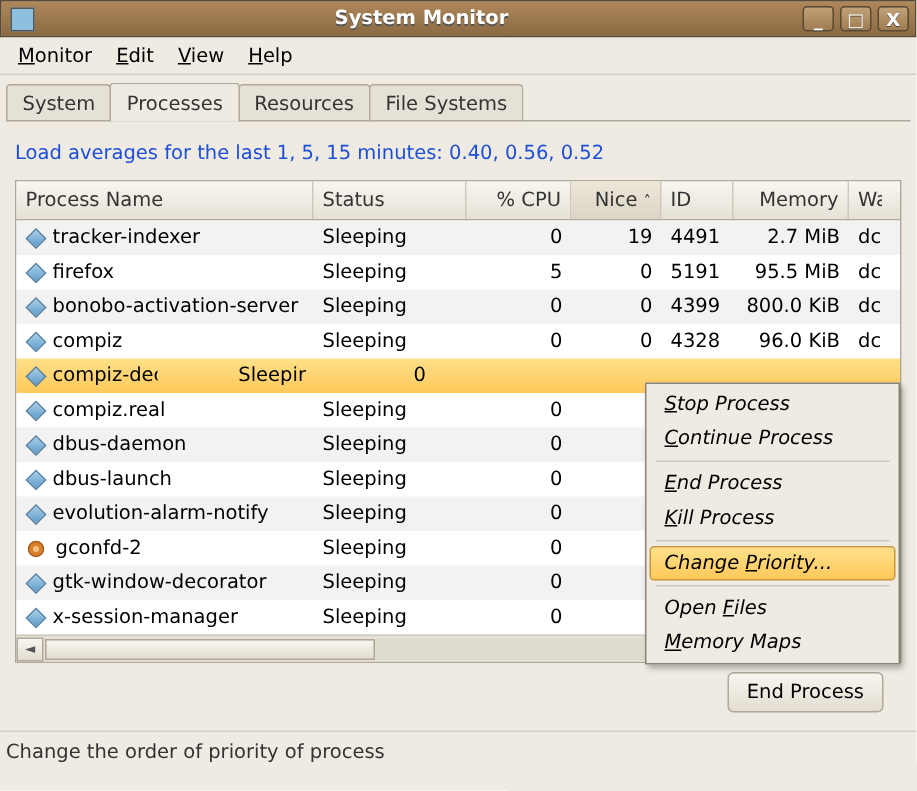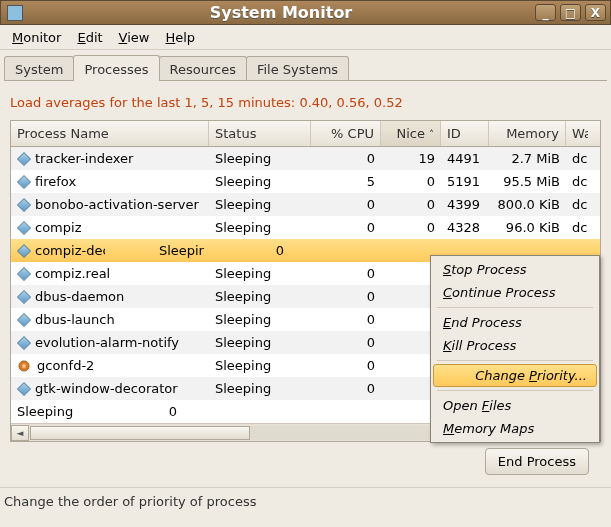--- a/index.html
+++ b/index.html
@@ -1,34 +1,34 @@
 <!DOCTYPE html>
 <html><head>
 <meta charset="utf-8">
 <style>
 * { box-sizing: border-box; margin: 0; padding: 0; font-family: "DejaVu Sans", Arial, sans-serif; font-size: 13px; }
 body { background: #efebe2; width: 611px; height: 527px; overflow: hidden; }
 
 .titlebar { height: 25px; background: linear-gradient(#ae875a, #8a6a42); display: flex; align-items: center; border: 1px solid #5a4a35; }
 .titlebar .appicon { width: 16px; height: 16px; margin: 0 6px; background: #8cc0de; border: 1px solid #555; }
-.titlebar .title { flex: 1; text-align: center; color: #fff; font-weight: bold; font-size: 16px; text-shadow: 0 1px 0 #555; }
+.titlebar .title { flex: 1; text-align: center; color: #fff; font-weight: bold; font-size: 13px; text-shadow: 0 1px 0 #555; }
 .titlebar .winbtn { width: 21px; height: 17px; margin: 0 2px; background: linear-gradient(#c0a178, #a07d52); border: 1px solid #5a4a35; border-radius: 3px; display: flex; align-items: center; justify-content: center; color: #fff; font-weight: bold; font-size: 12px; text-shadow: 0 1px 0 #444; }
 .titlebar .winbtn:last-child { margin-right: 4px; }
 
 .menubar { height: 25px; background: #efebe2; display: flex; align-items: center; padding: 0 4px; border-bottom: 1px solid #d4cfc5; }
 .menubar .menuitem { padding: 3px 8px; cursor: default; }
 .menubar .menuitem .ul { text-decoration: underline; }
 
 .tabs { height: 28px; display: flex; align-items: flex-end; padding: 0 4px; margin-top: 3px; }
 .tab { padding: 5px 10px 4px 10px; border: 1px solid #b0a99a; border-bottom: none; background: #e6e1d6; border-radius: 3px 3px 0 0; margin-right: -1px; color: #333; }
 .tab.active { background: #efebe2; padding-top: 6px; position: relative; z-index: 2; }
 .tabdivider { border-top: 1px solid #b0a99a; margin: 0 4px -1px 4px; position: relative; top: -1px; z-index: 1; }
 
 .content { padding: 8px 10px 4px 10px; }
-.loadline { color: #c2410c; margin: 6px 0 10px 0; }
+.loadline { color: #1d4ed8; margin: 6px 0 10px 0; }
 
 .table-wrap { border: 1px solid #b0a99a; background: #fff; }
 .thead { display: flex; background: linear-gradient(#f8f6f0, #e6e1d6); border-bottom: 1px solid #b0a99a; }
 .th { padding: 5px 6px; border-right: 1px solid #cfc9bc; color: #333; white-space: nowrap; overflow: hidden; }
 .th.sorted { background: linear-gradient(#ede7da, #dcd5c6); }
 .th .sorticon { margin-left: 4px; font-size: 10px; }
 .th:last-child { border-right: none; }
 
 .tbody { }
 .tr { display: flex; height: 23px; align-items: center; }
@@ -51,21 +51,21 @@
 .gear svg { display: block; }
 
 .hscroll { height: 18px; background: #e6e1d6; border-top: 1px solid #cfc9bc; display: flex; align-items: center; }
 .hscroll .btn { width: 18px; height: 16px; background: linear-gradient(#f8f6f0, #e2ddd0); border: 1px solid #b0a99a; display: flex; align-items: center; justify-content: center; font-size: 9px; color: #555; }
 .hscroll .track { flex: 1; height: 14px; background: #e0dbcf; position: relative; margin: 0 1px; }
 .hscroll .thumb { position: absolute; left: 0; width: 220px; height: 14px; background: linear-gradient(#f8f6f0, #e2ddd0); border: 1px solid #b0a99a; }
 
 .ctxmenu { position: absolute; top: 255px; left: 430px; width: 170px; background: #efebe2; border: 1px solid #8a8577; box-shadow: 2px 2px 4px rgba(0,0,0,0.3); z-index: 100; padding: 2px; font-style: italic; }
 .ctxitem { padding: 4px 10px; cursor: default; }
 .ctxitem .ul { text-decoration: underline; }
-.ctxitem.hover { background: linear-gradient(#ffe08a, #ffc95a); border: 1px solid #c99a3c; padding: 3px 9px; border-radius: 3px; text-align: right; }
+.ctxitem.hover { background: linear-gradient(#ffe08a, #ffc95a); border: 1px solid #c99a3c; padding: 3px 9px; border-radius: 3px; }
 .ctxsep { height: 1px; background: #cfc9bc; margin: 3px 4px; }
 
 .footer { padding: 6px 12px; display: flex; justify-content: flex-end; }
 .endbtn { padding: 5px 12px; background: linear-gradient(#f8f6f0, #e2ddd0); border: 1px solid #b0a99a; border-radius: 4px; }
 
 .statusbar { padding: 6px 4px 0 4px; color: #333; border-top: 1px solid #d4cfc5; margin-top: 2px; }
 </style>
 </head>
 <body>
 
@@ -237,20 +237,24 @@
             <span>gtk-window-decorator</span>
           </div>
           <div class="td col-status">Sleeping</div>
           <div class="td col-cpu">0</div>
           <div class="td col-nice"></div>
           <div class="td col-id"></div>
           <div class="td col-mem"></div>
           <div class="td col-wait"></div>
         </div>
         <div class="tr odd">
+          <div class="td col-name">
+            <span class="picon diamond"></span>
+            <span>x-session-manager</span>
+          </div>
           <div class="td col-status">Sleeping</div>
           <div class="td col-cpu">0</div>
           <div class="td col-nice"></div>
           <div class="td col-id"></div>
           <div class="td col-mem"></div>
           <div class="td col-wait"></div>
         </div>
       </div>
     <div class="hscroll">
       <div class="btn">◄</div>

